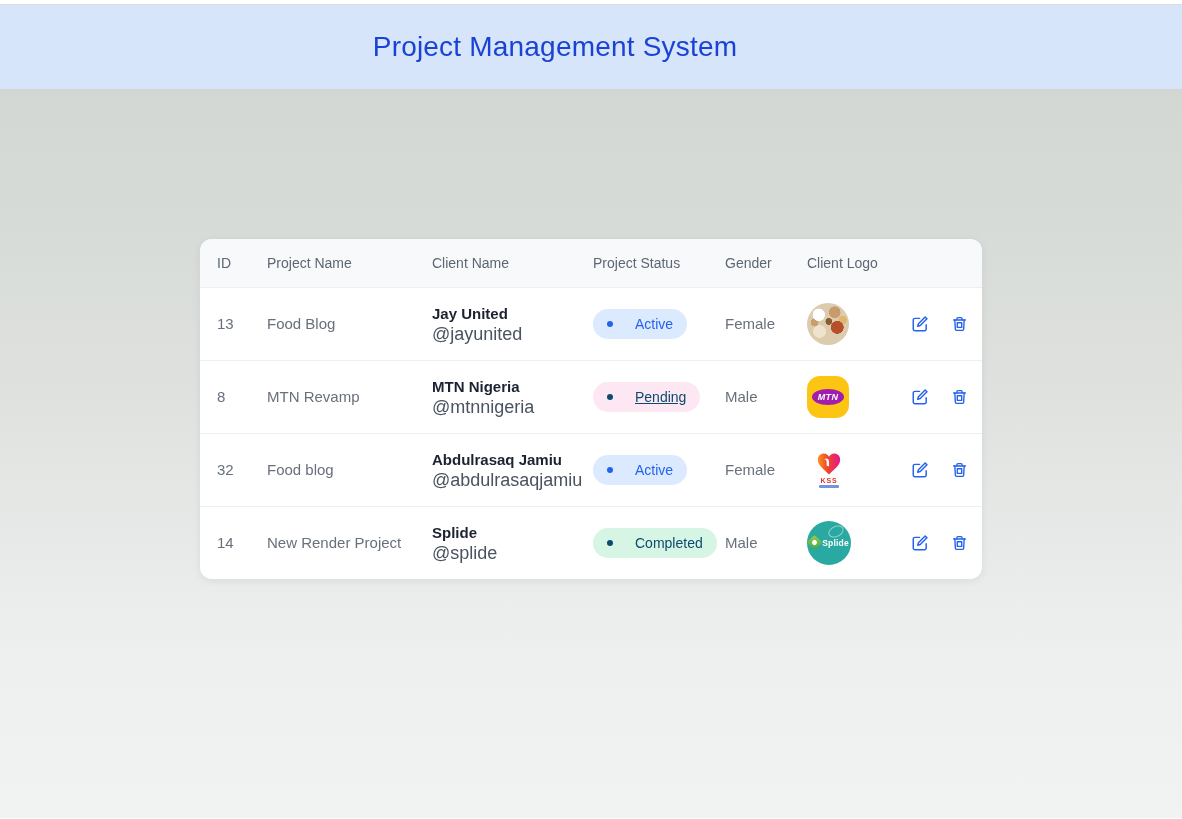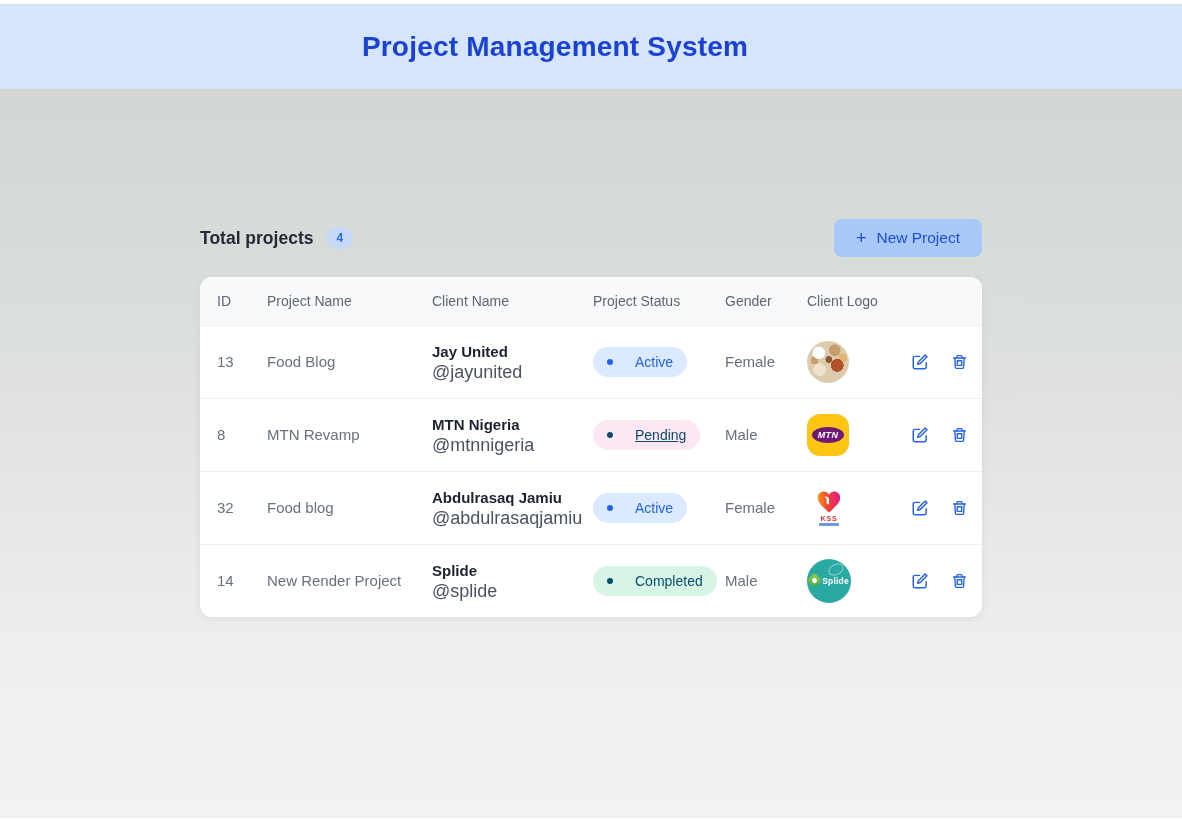--- a/index.html
+++ b/index.html
@@ -11,21 +11,21 @@
   .top-strip { height: 5px; background: #ffffff; border-bottom: 1px solid #dcdedd; }
 
   .app-header {
     height: 84px;
     background: #d6e5f9;
     display: flex; align-items: center;
   }
   .container { width: 1110px; }
   .page-title {
     text-align: center;
-    font-size: 28px; font-weight: 700;
+    font-size: 28px; font-weight: 400;
     color: #1a43d6;
     letter-spacing: .2px;
   }
 
   .main {
     height: 729px;
     background: linear-gradient(180deg, #d2d7d4 0%, #dde0dd 38%, #eef0ef 78%, #f1f3f2 100%);
   }
   .content { width: 782px; margin: 0 auto; padding-top: 130px; }
 
@@ -87,21 +87,21 @@
       radial-gradient(circle at 66% 22%, #c89b6d 0 13%, transparent 14%),
       radial-gradient(circle at 72% 58%, #b5502a 0 16%, transparent 17%),
       radial-gradient(circle at 30% 68%, #efe3cd 0 15%, transparent 16%),
       radial-gradient(circle at 52% 44%, #8a5a33 0 10%, transparent 11%),
       radial-gradient(circle at 85% 40%, #e0b56f 0 9%, transparent 10%),
       radial-gradient(circle at 18% 46%, #caa06a 0 9%, transparent 10%),
       #ddcbae;
   }
   .logo.mtn { width: 42px; height: 42px; border-radius: 13px; background: #fcc514; }
   .mtn-oval {
-    background: #701a75; color: #ffffff;
+    background: #a21caf; color: #ffffff;
     font-size: 9px; font-weight: 800; font-style: italic;
     padding: 3px 6px; border-radius: 50%;
     letter-spacing: .3px;
     text-align: center;
   }
   .logo.kss { width: 44px; flex-direction: column; gap: 1px; }
   .kss-text { font-size: 7px; font-weight: 700; color: #e0342c; letter-spacing: .8px; }
   .kss-sub { width: 20px; height: 3px; background: #4f7bd9; opacity: .8; border-radius: 1px; }
   .logo.splide { width: 44px; height: 44px; border-radius: 50%; background: #2aa9a2; position: relative; gap: 2px; }
   .splide-diamond {
@@ -132,30 +132,20 @@
 <div class="top-strip"></div>
 
 <header class="app-header">
   <div class="container">
     <h1 class="page-title">Project Management System</h1>
   </div>
 </header>
 
 <main class="main">
   <div class="content">
-    <div class="toolbar">
-      <div class="total-wrap">
-        <span class="total-label">Total projects</span>
-        <span class="total-badge">4</span>
-      </div>
-      <button class="new-project-btn">
-        <span class="plus-icon">+</span>
-        <span>New Project</span>
-      </button>
-    </div>
 
     <div class="card">
       <table>
         <colgroup>
           <col class="c1">
             <col class="c2">
             <col class="c3">
             <col class="c4">
           <col class="c5">
             <col class="c6">

